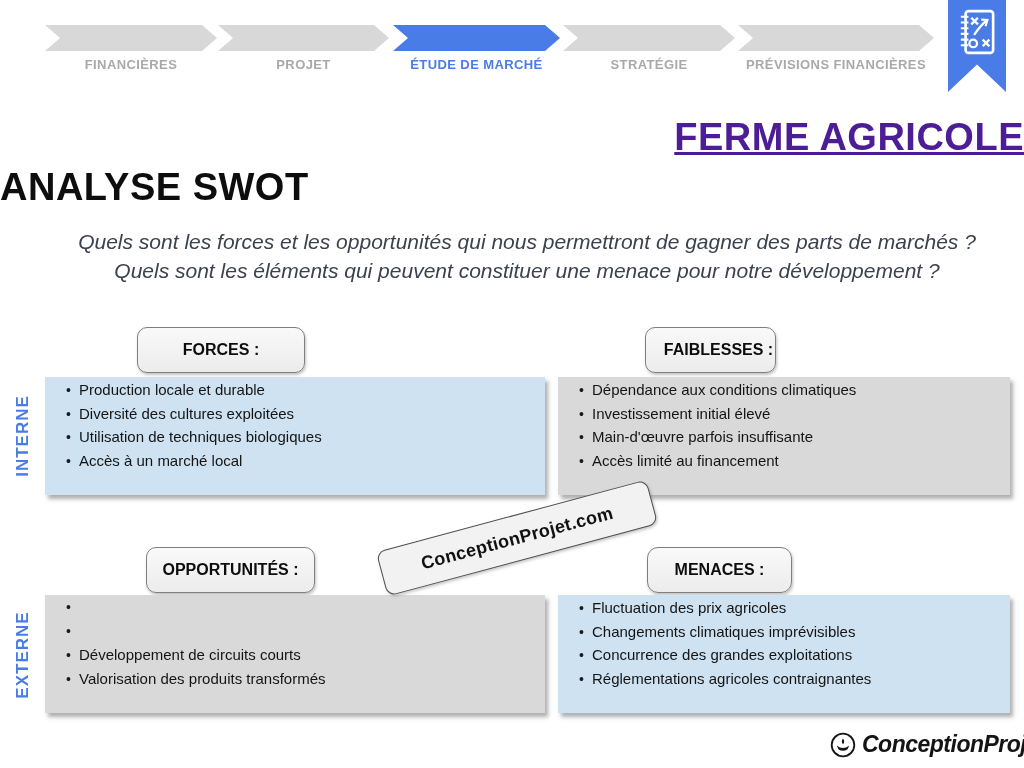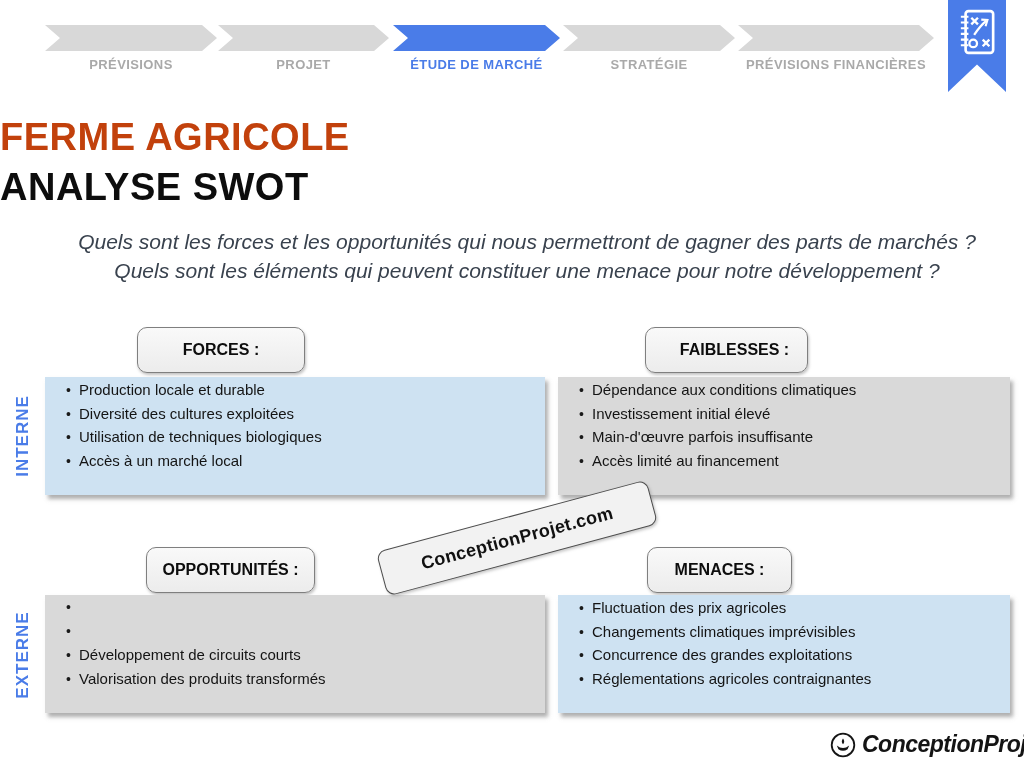--- a/index.html
+++ b/index.html
@@ -19,22 +19,22 @@
   }
   .step-label.active { color:#4a7ce8; }
 
   .bookmark {
     position:absolute; left:948px; top:0; width:58px; height:92px; background:#4a7ce8;
     clip-path: polygon(0 0, 100% 0, 100% 100%, 50% 70%, 0 100%);
   }
   .bookmark svg { position:absolute; left:10px; top:7px; }
 
   
-  .title-1 { position:absolute; top:116px; left:0; width:1024px; text-align:left;
-             font-size:38px; font-weight:bold; color:#c2410c; letter-spacing:.5px; }
+  .title-1 { position:absolute; top:116px; left:0; width:1024px; text-align:right;
+             font-size:38px; font-weight:bold; color:#4c1d95; letter-spacing:.5px;text-decoration:underline; }
   .title-2 { position:absolute; top:166px; left:0; width:1024px; text-align:left;
              font-size:38px; font-weight:bold; color:#0d0d0d; letter-spacing:.5px; }
   .subtitle { position:absolute; left:30px; width:994px; text-align:center;
               font-style:italic; font-size:21px; color:#39424e; }
   .subtitle.l1 { top:230px; }
   .subtitle.l2 { top:259px; }
 
   
   .axis-label {
     position:absolute; width:140px; height:22px; text-align:center;
@@ -46,23 +46,23 @@
 
   
   .qlabel {
     position:absolute; height:46px; border:1px solid #7f7f7f; border-radius:10px;
     background:linear-gradient(#f9f9f9,#ececec);
     display:flex; align-items:center; justify-content:center;
     font-size:16px; font-weight:bold; color:#0d0d0d;
     box-shadow:1px 2px 3px rgba(120,120,120,.45);
   }
   .qlabel.forces       { left:137px; top:327px; width:168px;border-radius:10px; }
-  .qlabel.faiblesses   { left:645px; top:327px; width:163px;padding-left:16px; }
+  .qlabel.faiblesses   { left:645px; top:327px; width:131px;padding-left:16px; }
   .qlabel.opportunites { left:146px; top:547px; width:169px; }
-  .qlabel.menaces      { left:647px; top:547px; width:145px; }
+  .qlabel.menaces      { left:647px; top:547px; width:145px;border-radius:11px; }
 
   
   .panel {
     position:absolute; height:118px; padding:4px 10px 0 0;
     box-shadow:3px 4px 4px rgba(110,110,110,.55);
   }
   .panel.blue { background:#cee2f2; }
   .panel.gray { background:#d9d9d9; }
   .panel.forces       { left:45px;  top:377px; width:500px; }
   .panel.faiblesses   { left:558px; top:377px; width:452px; }
@@ -90,21 +90,21 @@
 <body>
 
 <div class="slide">
 
   <div class="chevron" style="left:45px;width:172px;"></div>
   <div class="chevron" style="left:218px;width:171px;"></div>
   <div class="chevron active" style="left:393px;width:167px;"></div>
   <div class="chevron" style="left:563px;width:172px;"></div>
   <div class="chevron" style="left:738px;width:196px;"></div>
 
-  <div class="step-label" style="left:45px;width:172px;">PRÉVISIONS</div>
+  <div class="step-label" style="left:45px;width:172px;">FINANCIÈRES</div>
   <div class="step-label" style="left:218px;width:171px;">PROJET</div>
   <div class="step-label active" style="left:393px;width:167px;">ÉTUDE DE MARCHÉ</div>
   <div class="step-label" style="left:563px;width:172px;">STRATÉGIE</div>
   <div class="step-label" style="left:738px;width:196px;">PRÉVISIONS FINANCIÈRES</div>
 
   <div class="bookmark">
     <svg width="38" height="50" viewBox="0 0 40 50">
       <rect x="8" y="3" width="29" height="44" rx="3" fill="none" stroke="#ffffff" stroke-width="2.8"></rect>
       <line x1="3" y1="9" x2="11" y2="9" stroke="#ffffff" stroke-width="2.2"></line>
       <line x1="3" y1="15" x2="11" y2="15" stroke="#ffffff" stroke-width="2.2"></line>

